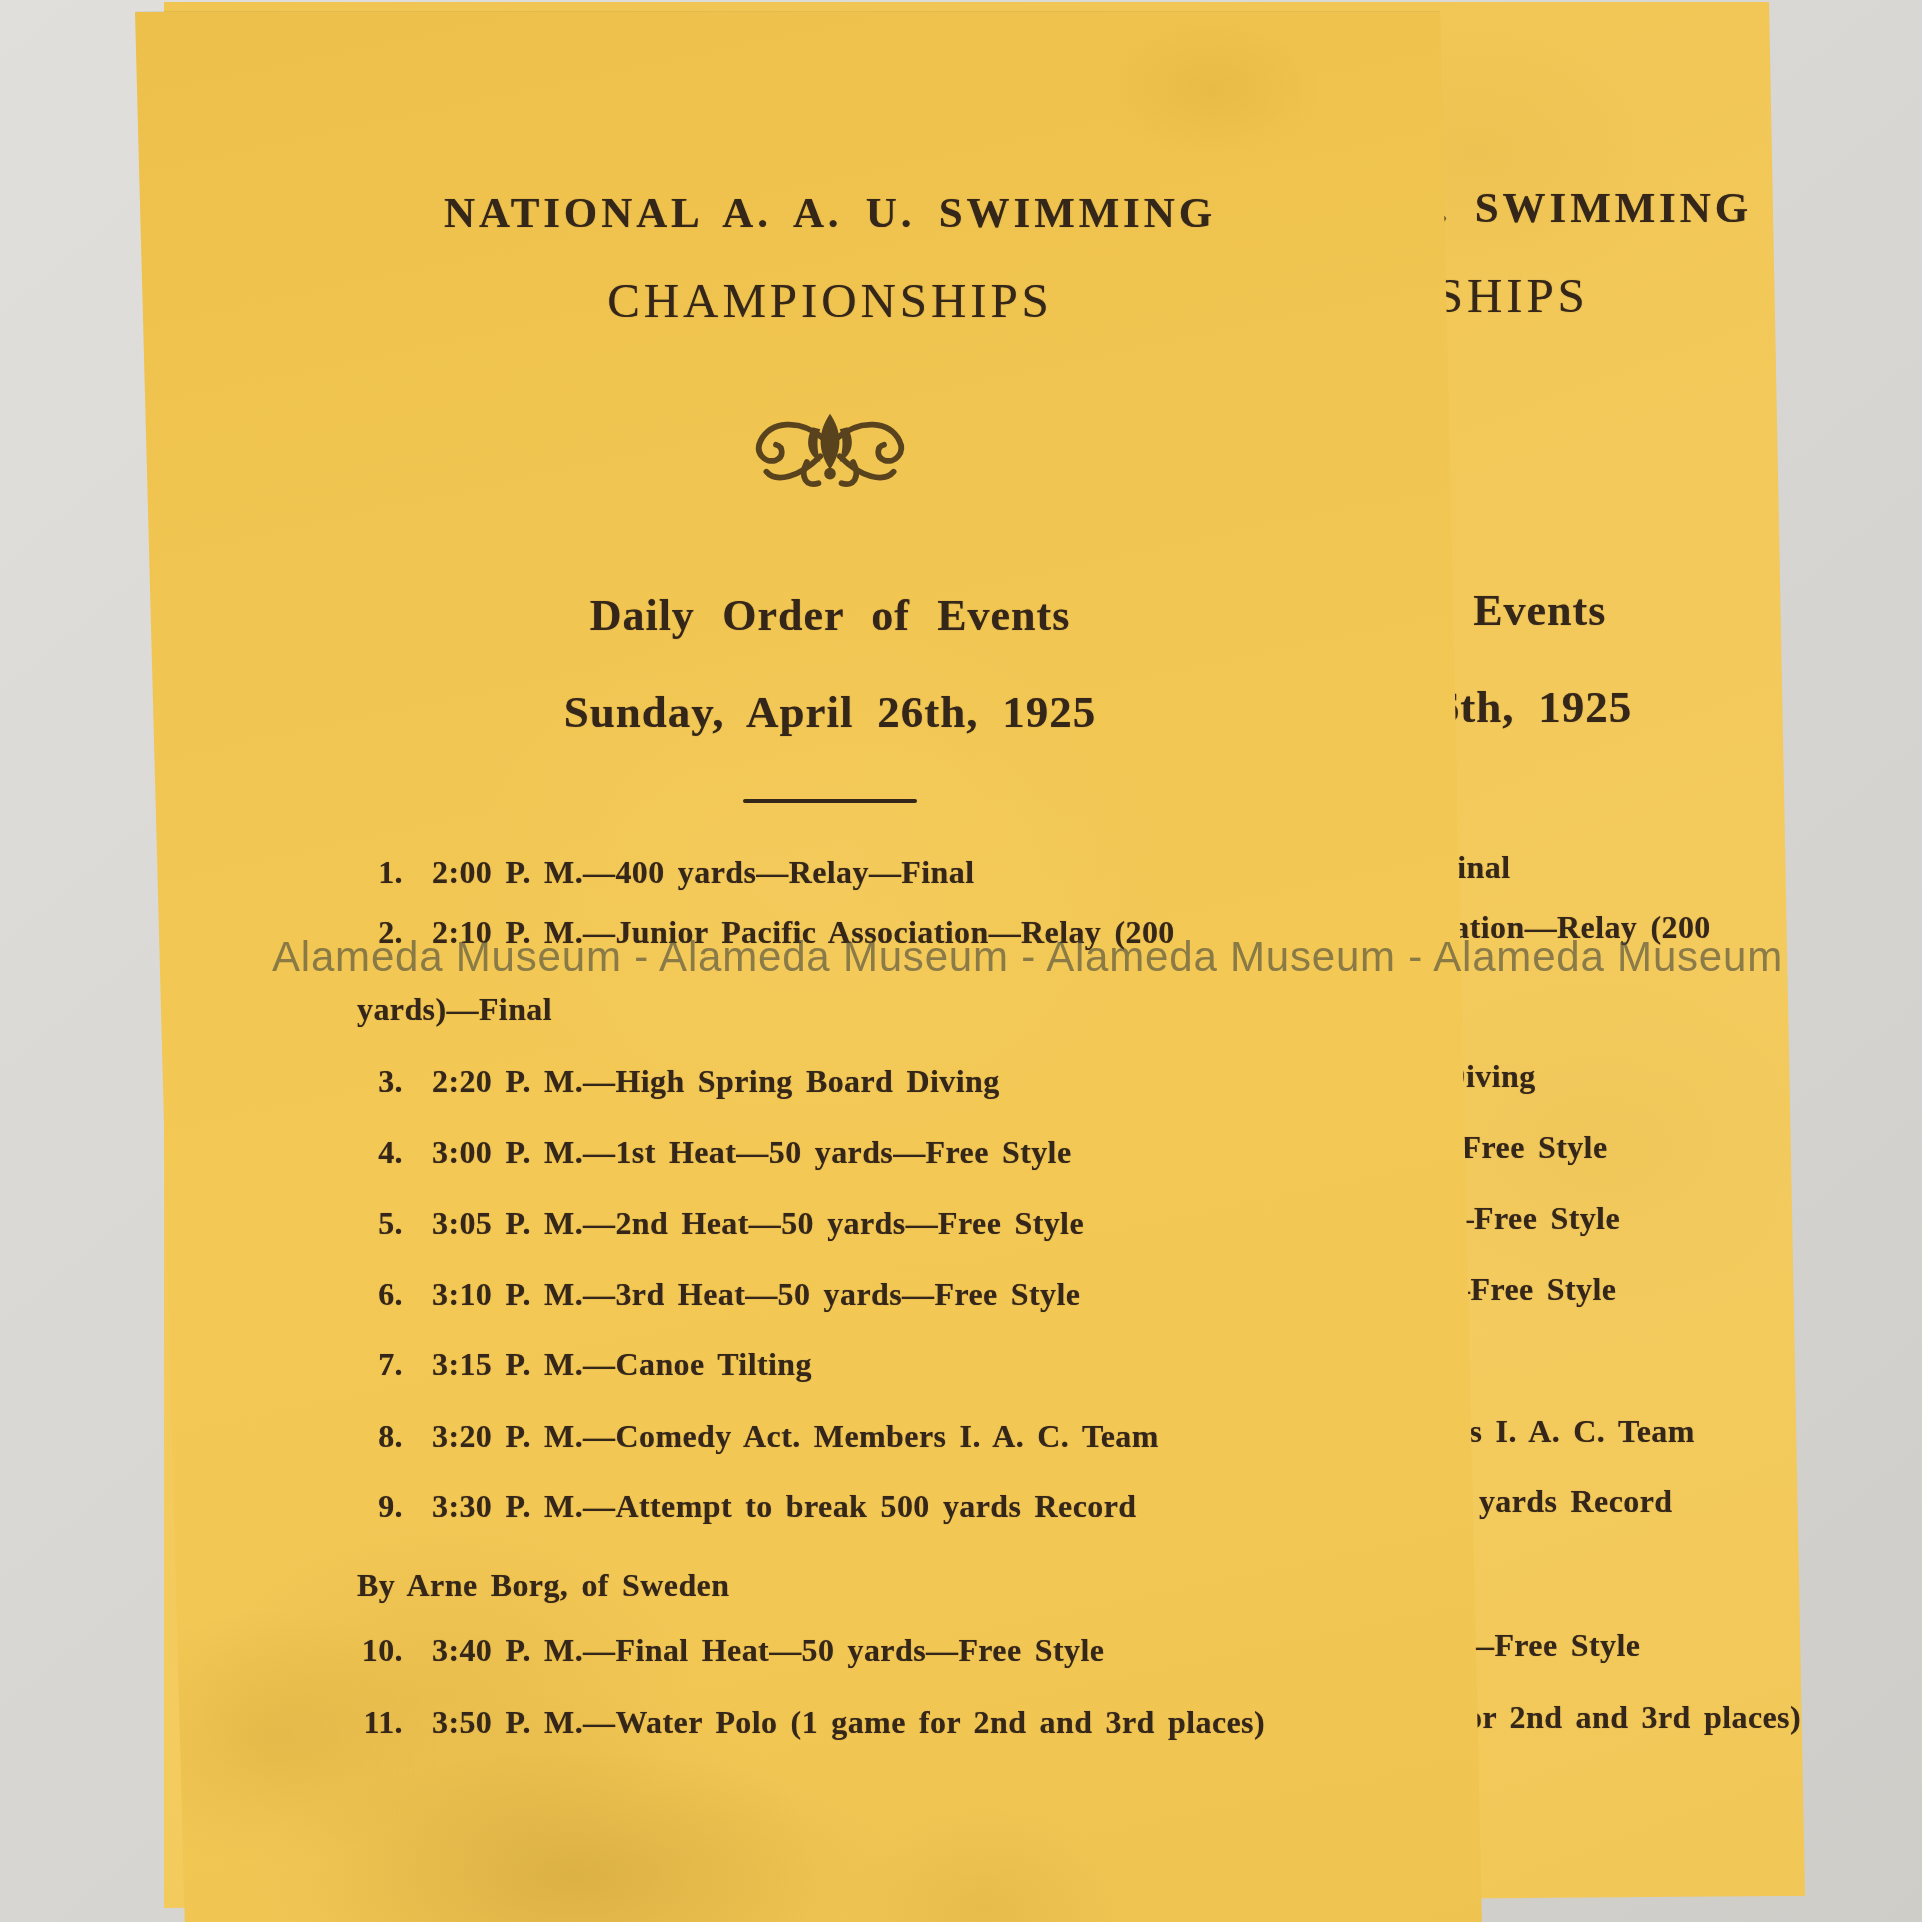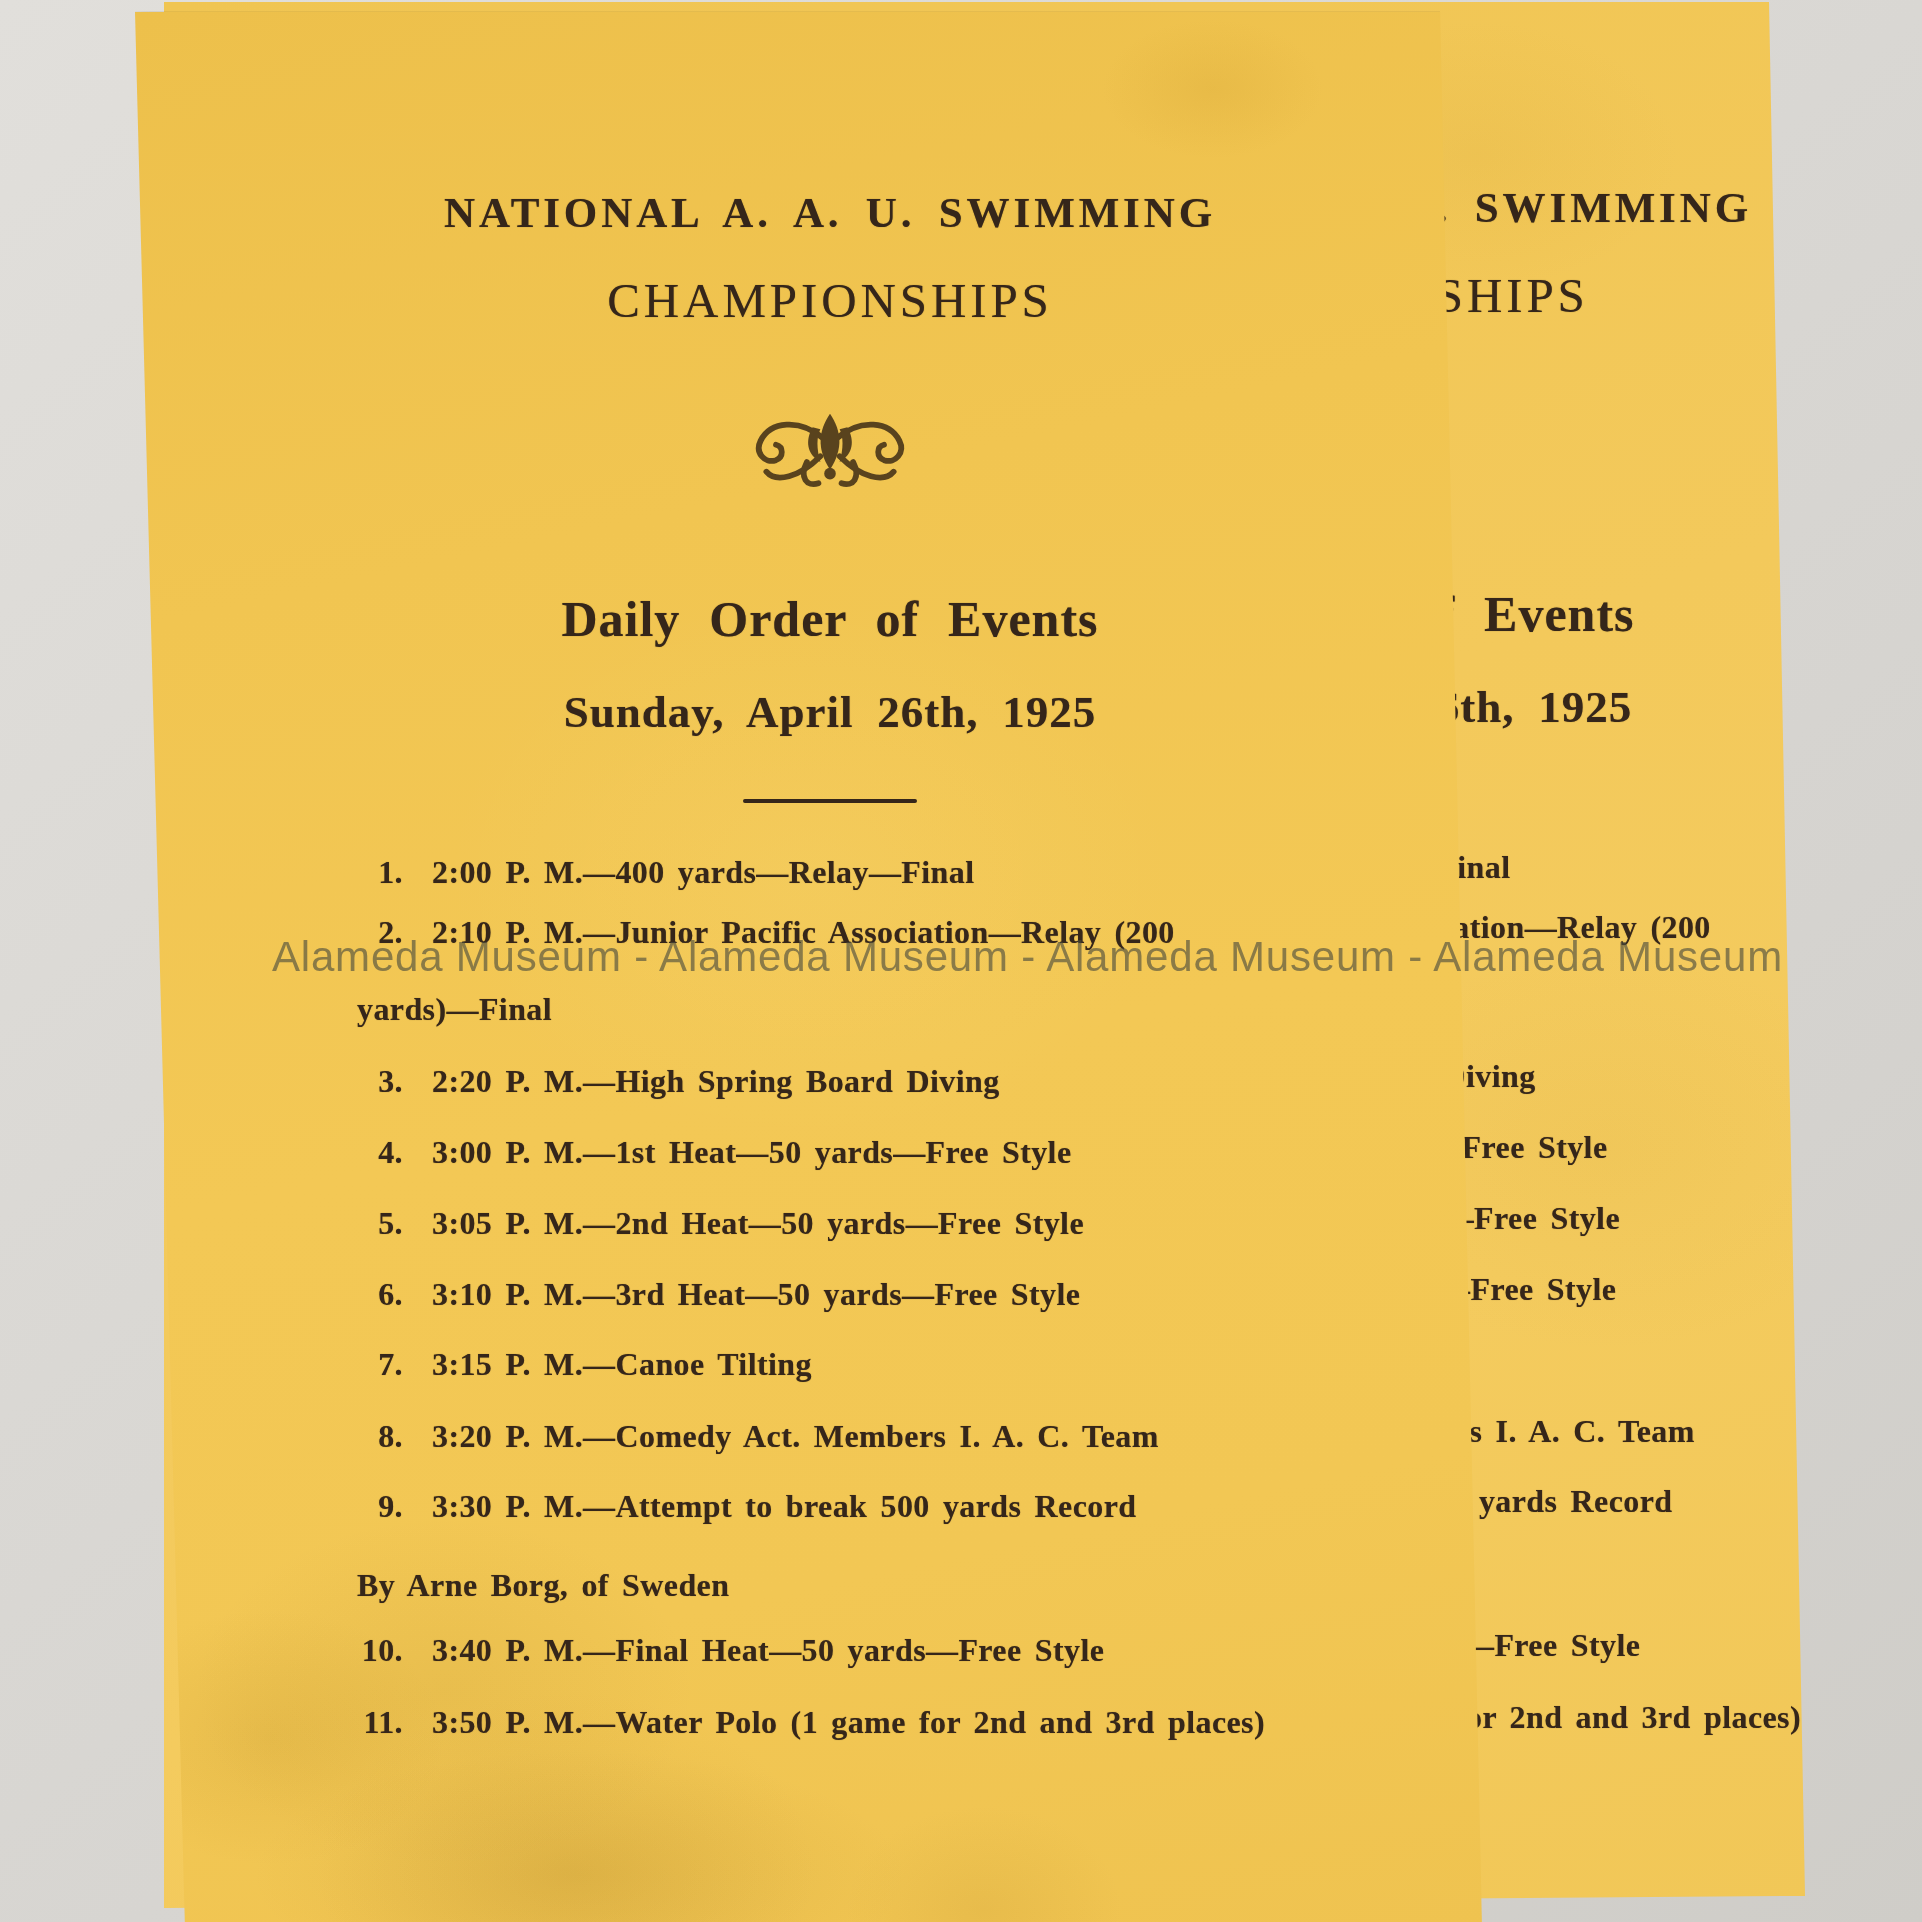--- a/index.html
+++ b/index.html
@@ -39,21 +39,21 @@
     background:radial-gradient(closest-side, rgba(140,100,20,.12), transparent);}
   
   .print-area{position:absolute;left:222px;top:0;width:946px;height:100%;color:#35261a;}
   .print-area *{white-space:nowrap;}
   .center{position:absolute;left:0;width:100%;text-align:center;margin-top:8px;}
   .t1{top:168px;font-size:43px;font-weight:bold;letter-spacing:3.9px;word-spacing:8.7px;
       text-shadow:0 0 1px rgba(55,38,20,.55);}
   .t2{top:252px;font-size:49px;font-weight:normal;letter-spacing:3.9px;
       text-shadow:0 0 1px rgba(55,38,20,.55);}
   .orn{position:absolute;top:394px;left:50%;transform:translateX(-50%);opacity:.88;}
-  .s1{top:570px;font-size:50px;font-weight:bold;letter-spacing:1px;word-spacing:15.4px;
+  .s1{top:570px;font-size:44px;font-weight:bold;letter-spacing:1px;word-spacing:15.4px;
       text-shadow:0 0 1px rgba(55,38,20,.5);}
   .s2{top:666px;font-size:45px;font-weight:bold;letter-spacing:1px;word-spacing:11.6px;
       text-shadow:0 0 1px rgba(55,38,20,.5);}
   .rule{position:absolute;top:787px;left:50%;transform:translateX(-50%);
       width:174px;height:4.8px;background:#35261a;border-radius:1.9px;}
   .ev{position:absolute;left:0;display:flex;align-items:baseline;
       font-size:32px;font-weight:bold;letter-spacing:0.4px;word-spacing:4.8px;
       text-shadow:0 0 1px rgba(55,38,20,.45);}
   .evnum{display:inline-block;width:46px;text-align:right;margin-right:29px;flex:0 0 auto;}
   .evtxt{display:inline-block;}

